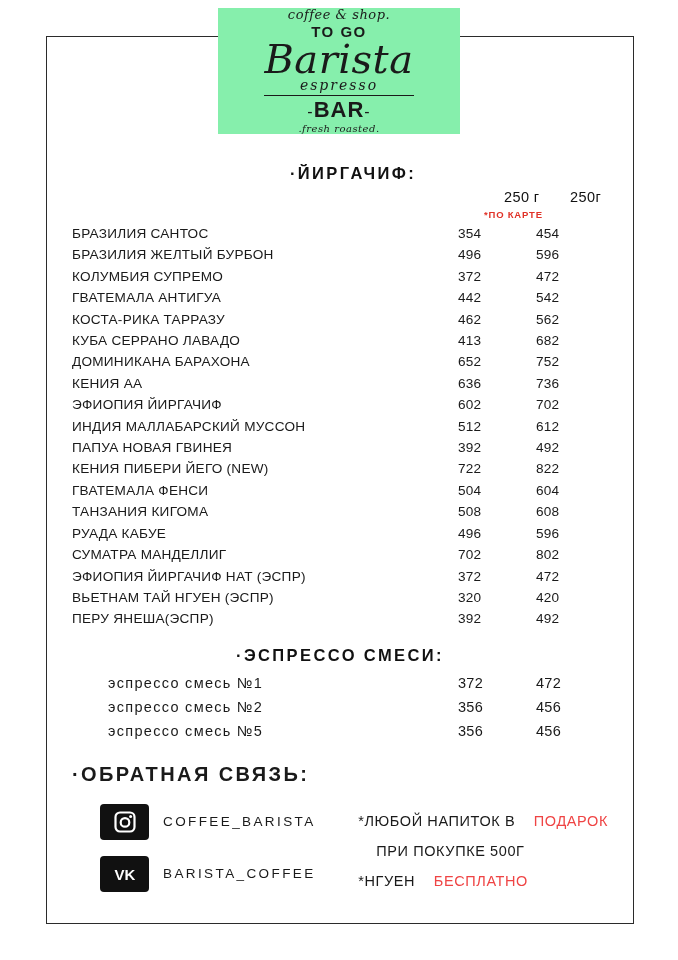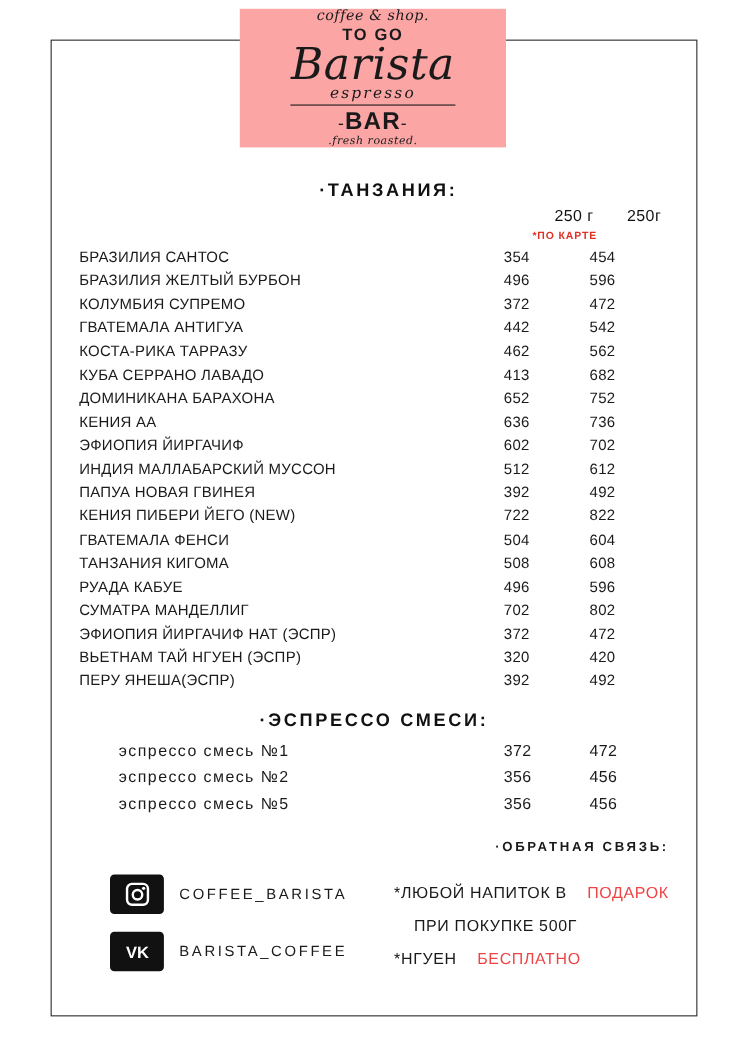--- a/index.html
+++ b/index.html
@@ -33,21 +33,21 @@
   }
 
   
   .logo-wrap {
     position: absolute;
     left: 50%;
     top: 8px;
     transform: translateX(-50%);
     width: 230px;
     text-align: center;
-    background: #fca5a5;
+    background: #86efac;
     padding: 0 6px;
     z-index: 5;
   }
   .logo-top {
     font-family: "DejaVu Serif", serif;
     font-size: 13px;
     font-style: italic;
     letter-spacing: 0.5px;
     color: #1a1a1a;
     line-height: 1.1;
@@ -179,23 +179,23 @@
   .espresso-block { margin-top: 16px; }
   table.espresso td {
     font-size: 14.5px;
     line-height: 24px;
     letter-spacing: 1.3px;
   }
   table.espresso td.name { padding-left: 36px; }
   table.espresso td.p1, table.espresso td.p2 { letter-spacing: 0.3px; }
 
   .feedback-title {
-    text-align: right;
+    text-align: left;
     font-weight: bold;
-    font-size: 12px;
+    font-size: 20px;
     letter-spacing: 2.4px;
     margin: 20px 0 0 0;
   }
 
   .bottom {
     display: flex;
     margin-top: 18px;
   }
   .socials { width: 300px; padding-left: 28px; }
   .social-row {
@@ -245,21 +245,21 @@
     <div class="logo-togo">TO GO</div>
     <div class="logo-main">Barista</div>
     <div class="logo-espresso">espresso</div>
     <div class="logo-espresso-rule"></div>
     <div class="logo-bar"><span class="dash">-</span><span>BAR</span><span class="dash">-</span></div>
     <div class="logo-bottom">.fresh roasted.</div>
   </div>
 
   <div class="content">
 
-    <div class="section-title mono">·ТАНЗАНИЯ:</div>
+    <div class="section-title mono">·ЙИРГАЧИФ:</div>
 
     <div class="weights-row">
       <div class="w-col c1">250 г</div>
       <div class="w-col c2">250г</div>
       <div class="note-card">*ПО КАРТЕ</div>
     </div>
 
     <table class="menu">
       <tbody>
         <tr>

